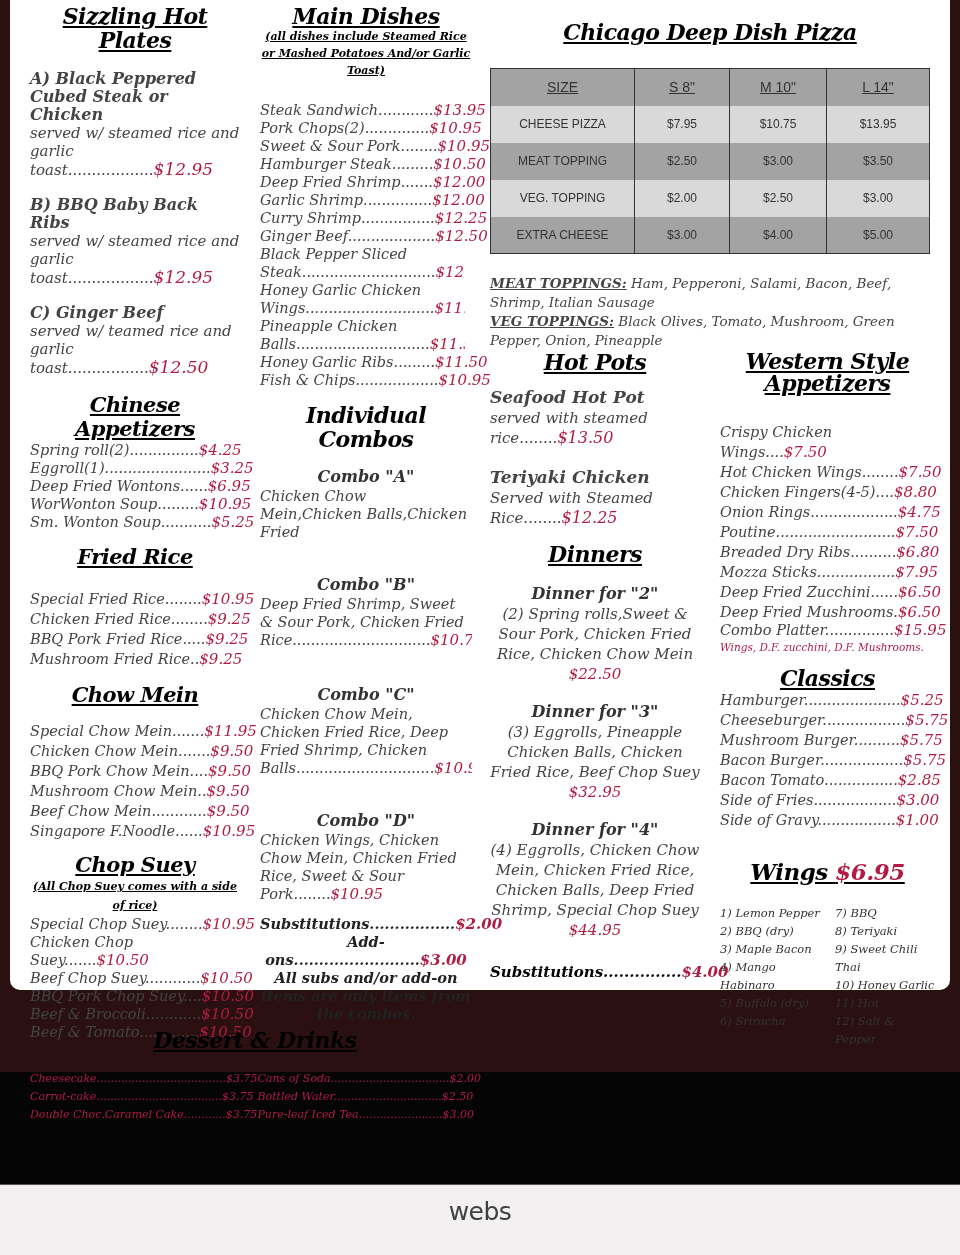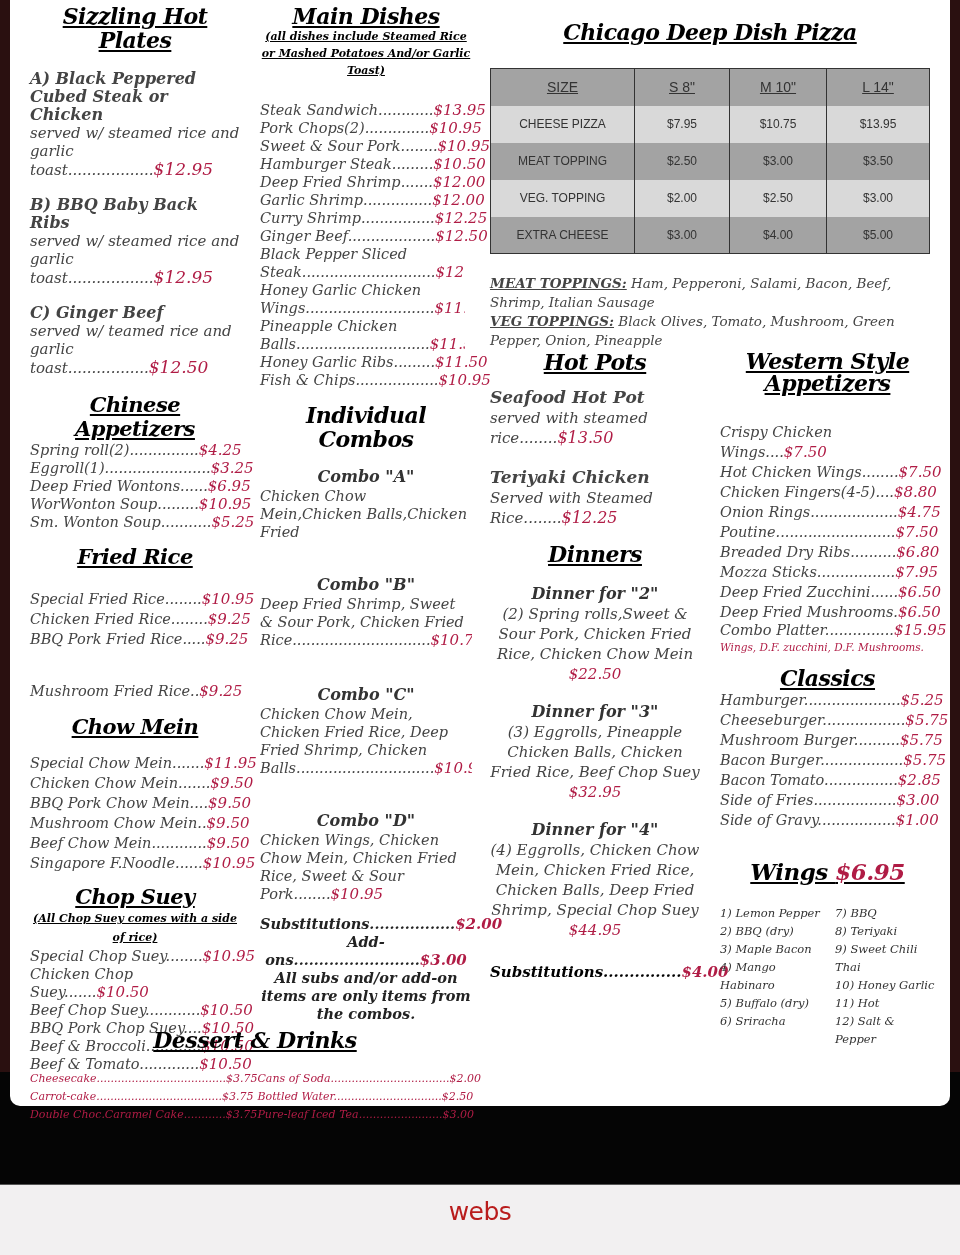--- a/index.html
+++ b/index.html
@@ -16,25 +16,25 @@
   .bg-bottom {
     position: absolute; left: 0; top: 1072px; width: 960px; height: 112px;
     background: #050505;
   }
   .footer {
     position: absolute; left: 0; top: 1184px; width: 960px; height: 71px;
     background: #f2f0f1; border-top: 1px solid #555;
   }
   .footer-logo {
     position: absolute; left: 0; width: 960px; top: 12px; text-align: center;
-    font-family: "DejaVu Sans", sans-serif; font-size: 25px; color: #b91c1c;
+    font-family: "DejaVu Sans", sans-serif; font-size: 25px; color: #404040;
     letter-spacing: -0.5px;
   }
   .card {
-    position: absolute; left: 10px; top: 0; width: 940px; height: 1106px;
+    position: absolute; left: 10px; top: 0; width: 940px; height: 990px;
     background: #ffffff; border-radius: 0 0 10px 10px;
   }
   .col { position: absolute; }
   .h {
     font-family: "DejaVu Serif", serif; font-style: italic; font-weight: bold;
     color: #000; text-decoration: underline; text-align: center;
     font-size: 21px; line-height: 24px; letter-spacing: -0.5px;
   }
   .note {
     font-style: italic; font-weight: bold; text-decoration: underline;
@@ -97,21 +97,21 @@
     <div class="item"><span>Eggroll(1).......................</span><span class="price">$3.25</span></div>
     <div class="item"><span>Deep Fried Wontons......</span><span class="price">$6.95</span></div>
     <div class="item"><span>WorWonton Soup.........</span><span class="price">$10.95</span></div>
     <div class="item"><span>Sm. Wonton Soup...........</span><span class="price">$5.25</span></div>
 
     <div class="h" style="margin-top:14px;">Fried Rice</div>
     <div style="height:20px;"></div>
     <div class="item" style="line-height:20px;"><span>Special Fried Rice........</span><span class="price">$10.95</span></div>
     <div class="item" style="line-height:20px;"><span>Chicken Fried Rice........</span><span class="price">$9.25</span></div>
     <div class="item" style="line-height:20px;"><span>BBQ Pork Fried Rice.....</span><span class="price">$9.25</span></div>
-    <div class="item" style="line-height:20px;margin-top:32px;"><span>Mushroom Fried Rice..</span><span class="price">$9.25</span></div>
+    <div class="item" style="line-height:20px;"><span>Mushroom Fried Rice..</span><span class="price">$9.25</span></div>
 
     <div class="h" style="margin-top:14px;">Chow Mein</div>
     <div style="height:14px;"></div>
     <div class="item" style="line-height:20px;"><span>Special Chow Mein.......</span><span class="price">$11.95</span></div>
     <div class="item" style="line-height:20px;"><span>Chicken Chow Mein.......</span><span class="price">$9.50</span></div>
     <div class="item" style="line-height:20px;"><span>BBQ Pork Chow Mein....</span><span class="price">$9.50</span></div>
     <div class="item" style="line-height:20px;"><span>Mushroom Chow Mein..</span><span class="price">$9.50</span></div>
     <div class="item" style="line-height:20px;"><span>Beef Chow Mein............</span><span class="price">$9.50</span></div>
     <div class="item" style="line-height:20px;"><span>Singapore F.Noodle......</span><span class="price">$10.95</span></div>
 

